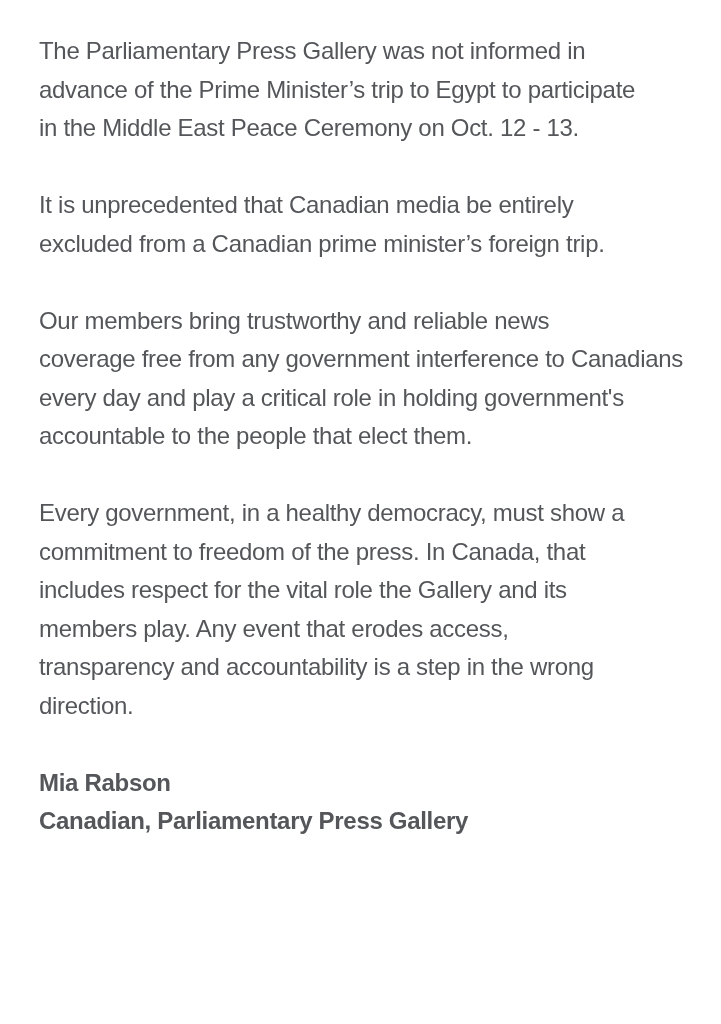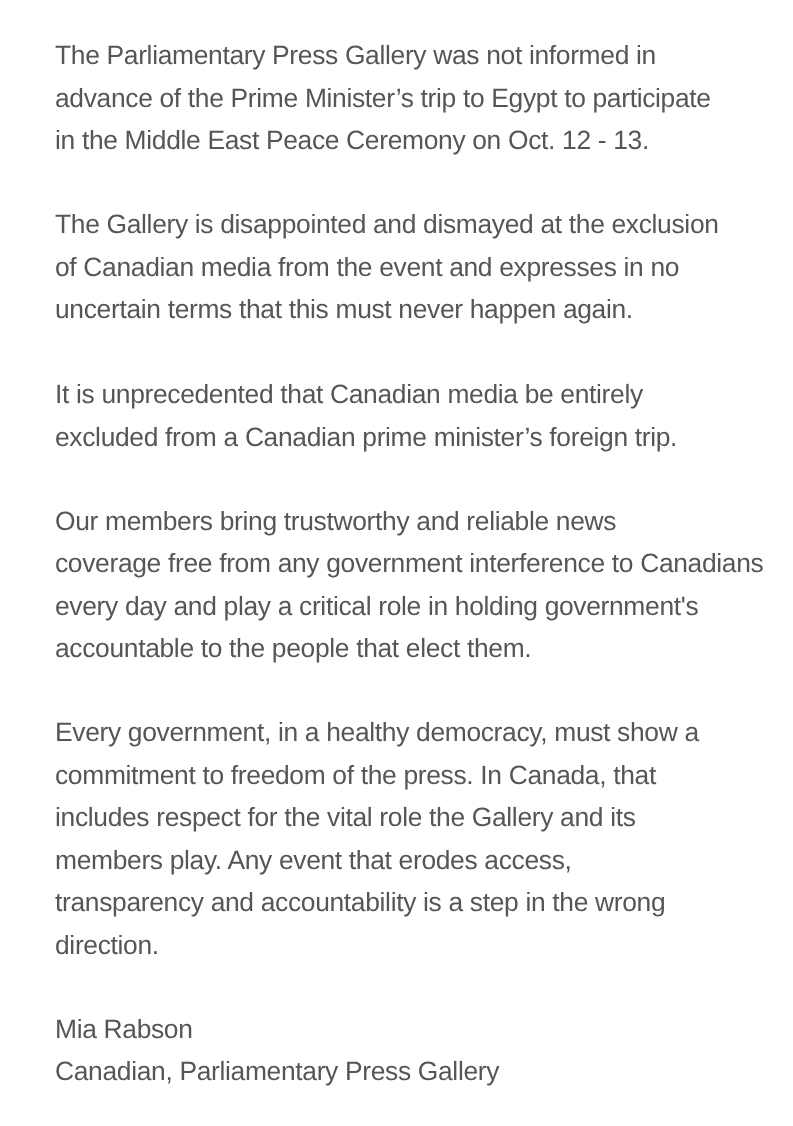--- a/index.html
+++ b/index.html
@@ -10,48 +10,46 @@
   body {
     width: 721px;
     height: 1024px;
     overflow: hidden;
     font-family: "Liberation Sans", "DejaVu Sans", sans-serif;
   }
   .doc {
     box-sizing: border-box;
     width: 721px;
     height: 1024px;
-    padding: 32px 8px 20px 50px;
+    padding: 32px 8px 20px 39px;
     color: #54565a;
     font-size: 24px;
     line-height: 38.5px;
     letter-spacing: -0.3px;
     font-weight: 400;
   }
   .para {
     margin: 0 0 38.5px 0;
     white-space: pre-line; 
   }
   .signature {
     margin: 0;
+    font-weight: bold;
   }
   .signature div {
     line-height: 38.5px;
   }
 </style>
 </head>
 <body>
 
 <main class="doc">
   <p class="para">The Parliamentary Press Gallery was not informed in
 advance of the Prime Minister’s trip to Egypt to participate
 in the Middle East Peace Ceremony on Oct. 12 - 13.</p>
-  <p class="para">The Gallery is disappointed and dismayed at the exclusion
-of Canadian media from the event and expresses in no
-uncertain terms that this must never happen again.</p>
   <p class="para">It is unprecedented that Canadian media be entirely
 excluded from a Canadian prime minister’s foreign trip.</p>
   <p class="para">Our members bring trustworthy and reliable news
 coverage free from any government interference to Canadians
 every day and play a critical role in holding government's
 accountable to the people that elect them.</p>
   <p class="para">Every government, in a healthy democracy, must show a
 commitment to freedom of the press. In Canada, that
 includes respect for the vital role the Gallery and its
 members play. Any event that erodes access,

